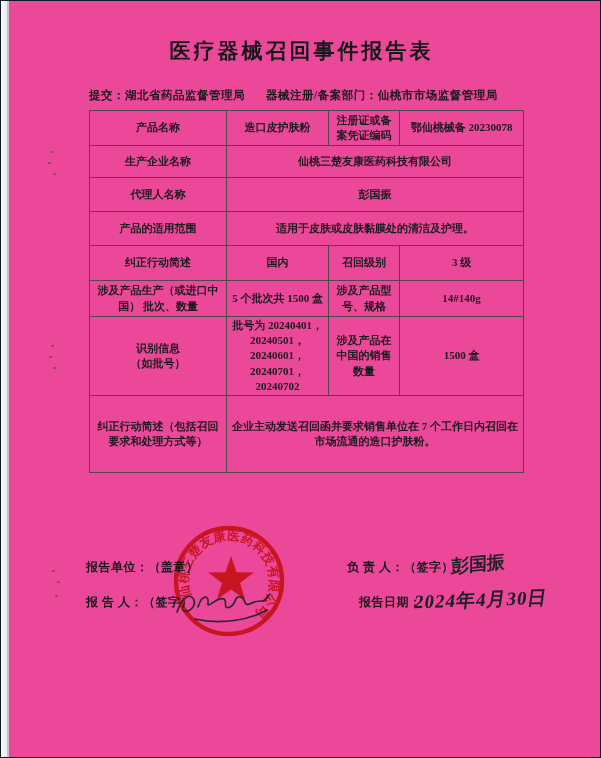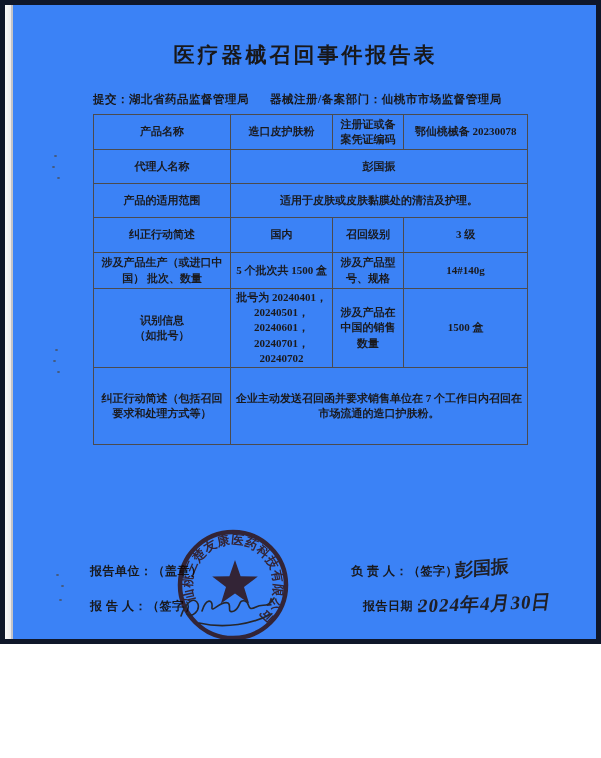--- a/index.html
+++ b/index.html
@@ -1,18 +1,18 @@
 <!DOCTYPE html>
 <html><head>
 <meta charset="utf-8">
 <style>
   html,body{margin:0;padding:0;background:#fff;}
   .canvas{
-    position:relative;width:601px;height:644px;overflow:hidden;
-    background:#3b82f6;border:5px solid #0f172a;box-sizing:border-box;
+    position:relative;width:601px;height:758px;overflow:hidden;
+    background:#ec4899;border:1px solid #0f172a;box-sizing:border-box;
     font-family:"Liberation Serif","DejaVu Serif",serif;color:#18181b;
   }
   
   .edge-left{position:absolute;left:0;top:0;width:7px;height:758px;
     background:linear-gradient(90deg,#fafafa, #e9e9ec);}
   .edge-line{position:absolute;left:6px;top:0;width:2px;height:758px;background:#c3c3c8;}
   .dot{position:absolute;width:3px;height:2px;background:#4a4c52;border-radius:50%;opacity:.75;}
   
   .title{position:absolute;left:0;top:36px;width:601px;text-align:center;
     font-size:21px;font-weight:700;letter-spacing:3px;}
@@ -66,20 +66,24 @@
         <col style="width:71px">
         <col style="width:124px">
       </colgroup>
     <tbody>
       <tr class="h35">
         <td>产品名称</td>
         <td>造口皮护肤粉</td>
         <td>注册证或备案凭证编码</td>
         <td>鄂仙桃械备 20230078</td>
       </tr>
+      <tr class="h32">
+        <td>生产企业名称</td>
+        <td colspan="3">仙桃三楚友康医药科技有限公司</td>
+      </tr>
       <tr class="h34">
         <td>代理人名称</td>
         <td colspan="3" class="left">彭国振</td>
       </tr>
       <tr class="h34">
         <td>产品的适用范围</td>
         <td colspan="3">适用于皮肤或皮肤黏膜处的清洁及护理。</td>
       </tr>
       <tr class="h35">
         <td>纠正行动简述</td>

